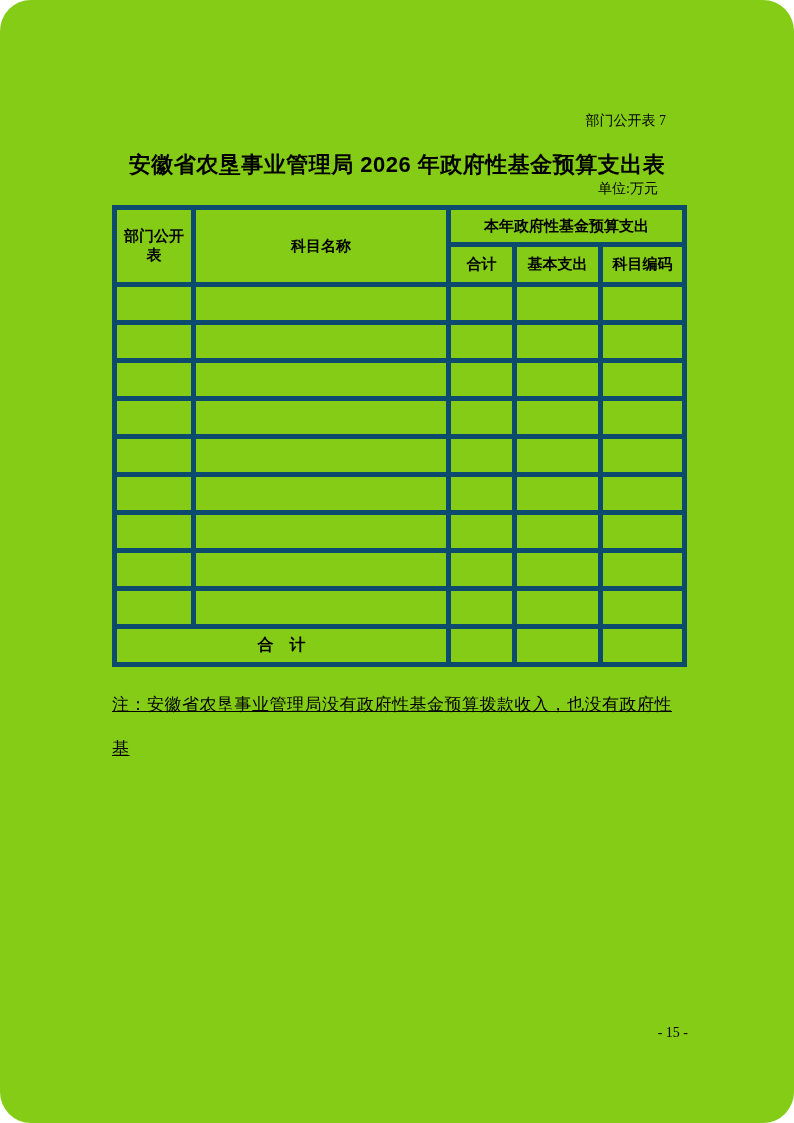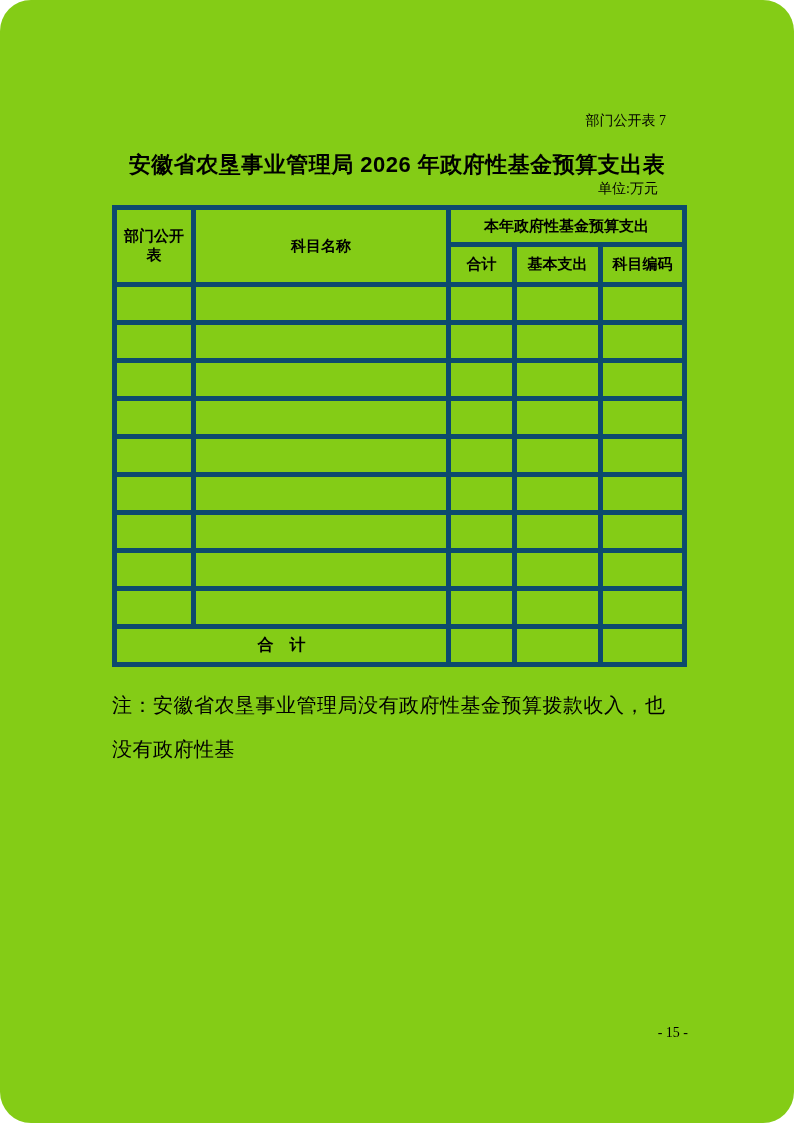--- a/index.html
+++ b/index.html
@@ -68,23 +68,24 @@
   tr.header-row-2 th { height: 40px; }
   tbody td { height: 38px; }
   tr.total-row td { height: 38px; margin-top: 32px; }
   tr.total-row .total-label {
     font-family: "Liberation Sans", sans-serif;
     font-weight: bold;
     font-size: 16px;
   }
   .note {
     margin-top: 16px;
-    font-size: 20px;
+    font-size: 17px;
     line-height: 44px;
     letter-spacing: 0.5px;
+    text-decoration: underline;
   }
   .page-number {
     position: absolute;
     top: 1024px;
     left: 120px;
     width: 570px;
     text-align: right;
     padding-right: 2px;
     font-size: 14px;
     line-height: 18px;

